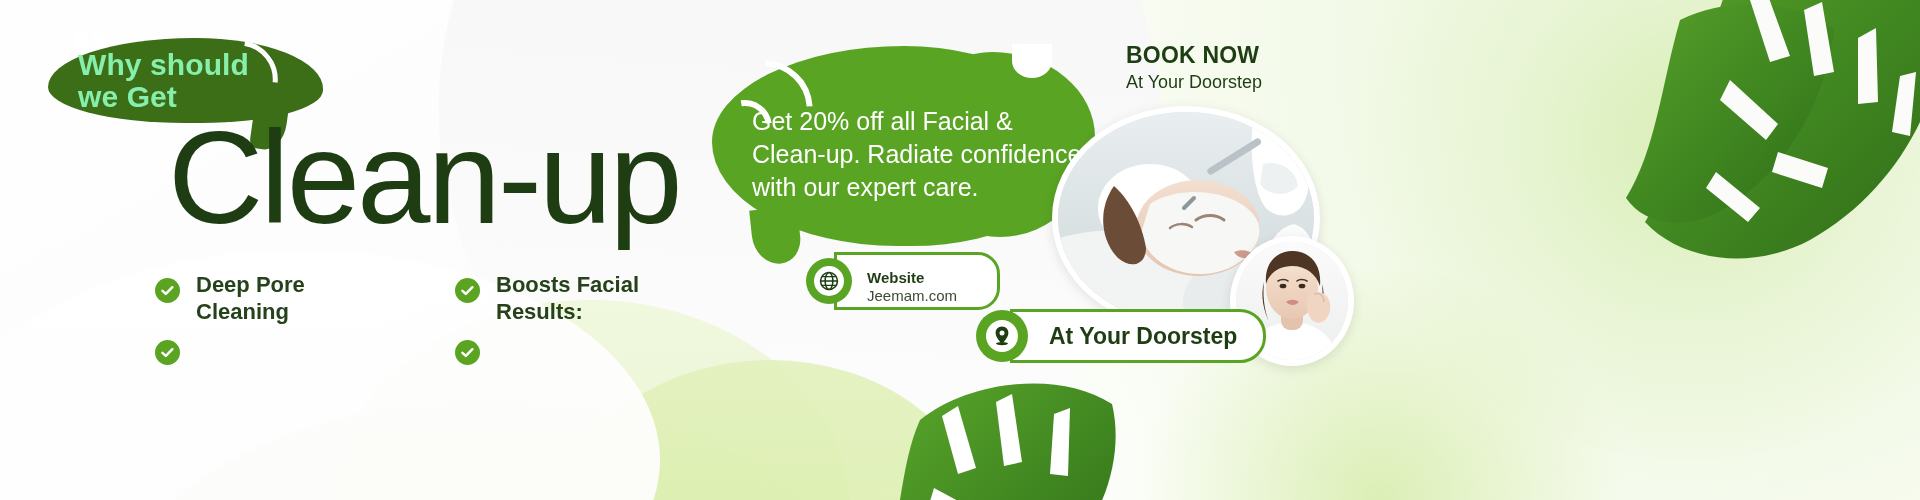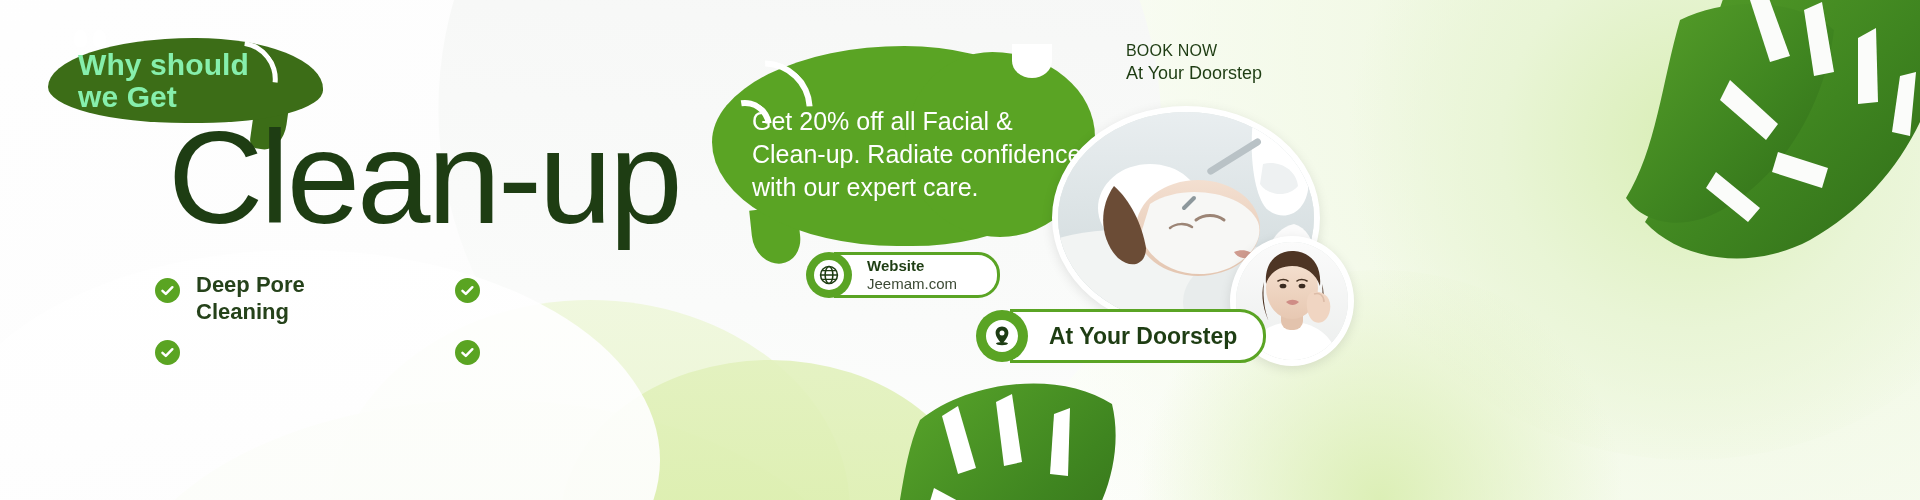--- a/index.html
+++ b/index.html
@@ -141,21 +141,21 @@
     border-left-color:transparent;transform:rotate(44deg);z-index:5;
   }
   .offer-arc-2{
     position:absolute;left:718px;top:100px;width:42px;height:42px;
     border:6px solid #ffffff;border-radius:50%;
     border-right-color:transparent;border-bottom-color:transparent;
     border-left-color:transparent;transform:rotate(36deg);z-index:5;
   }
 
   .book-now{position:absolute;left:1126px;top:42px;text-align:left;z-index:9;}
-  .book-now .bn-title{font-size:16px;font-weight:400;color:#1e3d13;letter-spacing:.2px;}
+  .book-now .bn-title{font-size:23px;font-weight:700;color:#1e3d13;letter-spacing:.2px;}
   .book-now .bn-sub{font-size:18px;color:#1e3d13;margin-top:3px;}
 
   
   .pill{
     position:absolute;display:flex;align-items:center;z-index:8;
   }
   .pill-badge{
     position:relative;flex:none;width:52px;height:52px;border-radius:50%;
     background:#5aa424;display:flex;align-items:center;justify-content:center;
   }
@@ -167,21 +167,21 @@
   .pill-body{
     margin-left:-18px;height:44px;border:3px solid #5aa424;
     border-radius:0 22px 22px 0;background:#ffffff;
     display:flex;flex-direction:column;justify-content:center;
     padding:0 22px 0 34px;
   }
   .pill-body.single{justify-content:center;}
   .website-pill{left:806px;top:252px;}
   .website-pill .pill-badge{width:46px;height:46px;}
   .website-pill .pill-badge::after{left:8px;top:8px;width:30px;height:30px;}
-  .website-pill .pill-body{height:40px;padding:0 40px 0 30px;}
+  .website-pill .pill-body{height:40px;padding:12px 40px 0 30px;}
   .pill-line1{font-size:15px;font-weight:700;color:#1e3d13;line-height:1.1;}
   .pill-line2{font-size:15px;color:#3c4a35;line-height:1.15;}
   .doorstep-pill{left:976px;top:309px;}
   .doorstep-pill .pill-body{height:48px;border-radius:0 26px 26px 0;padding:0 26px 0 36px;}
   .doorstep-label{font-size:23px;font-weight:700;color:#1e3d13;}
 
   
   .photo{
     position:absolute;border-radius:50%;overflow:hidden;background:#dfe6e3;
     border:6px solid #ffffff;box-shadow:0 3px 12px rgba(0,0,0,.10);z-index:7;
@@ -268,20 +268,21 @@
         </span>
         <span class="bullet-label">Deep Pore<br>Cleaning</span>
       </div>
 
       <div class="bullet">
         <span class="check">
           <svg width="15" height="15" viewBox="0 0 16 16">
               <path d="M2.6 8.3 L6.2 11.7 L13.2 4.5" fill="none" stroke="#ffffff" stroke-width="2.6" stroke-linecap="round" stroke-linejoin="round"></path>
             </svg>
         </span>
+        <span class="bullet-label">Boosts Facial<br>Results:</span>
       </div>
 
       <div class="bullet">
         <span class="check">
           <svg width="15" height="15" viewBox="0 0 16 16">
               <path d="M2.6 8.3 L6.2 11.7 L13.2 4.5" fill="none" stroke="#ffffff" stroke-width="2.6" stroke-linecap="round" stroke-linejoin="round"></path>
             </svg>
         </span>
       </div>
 

